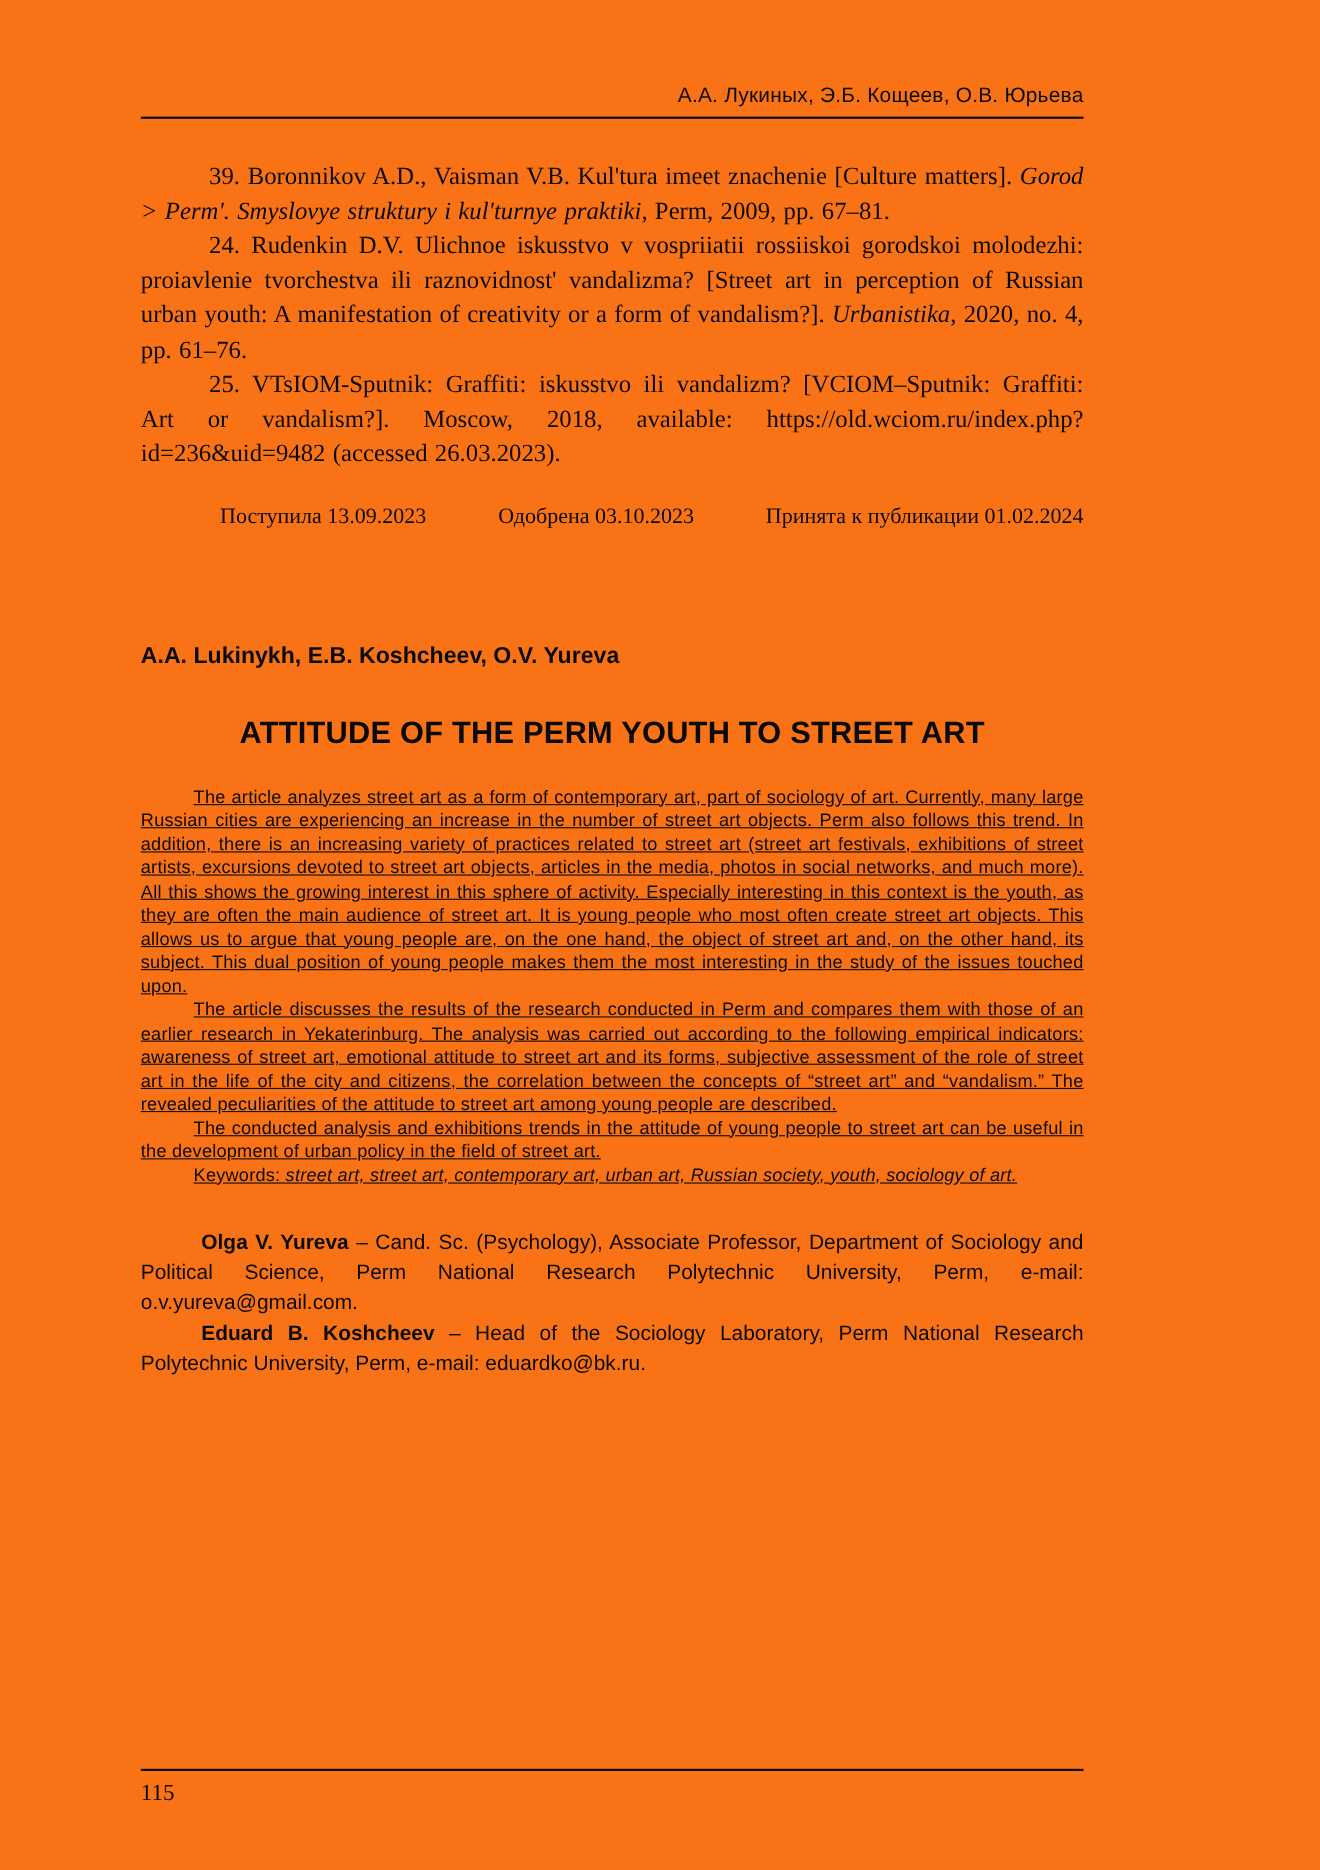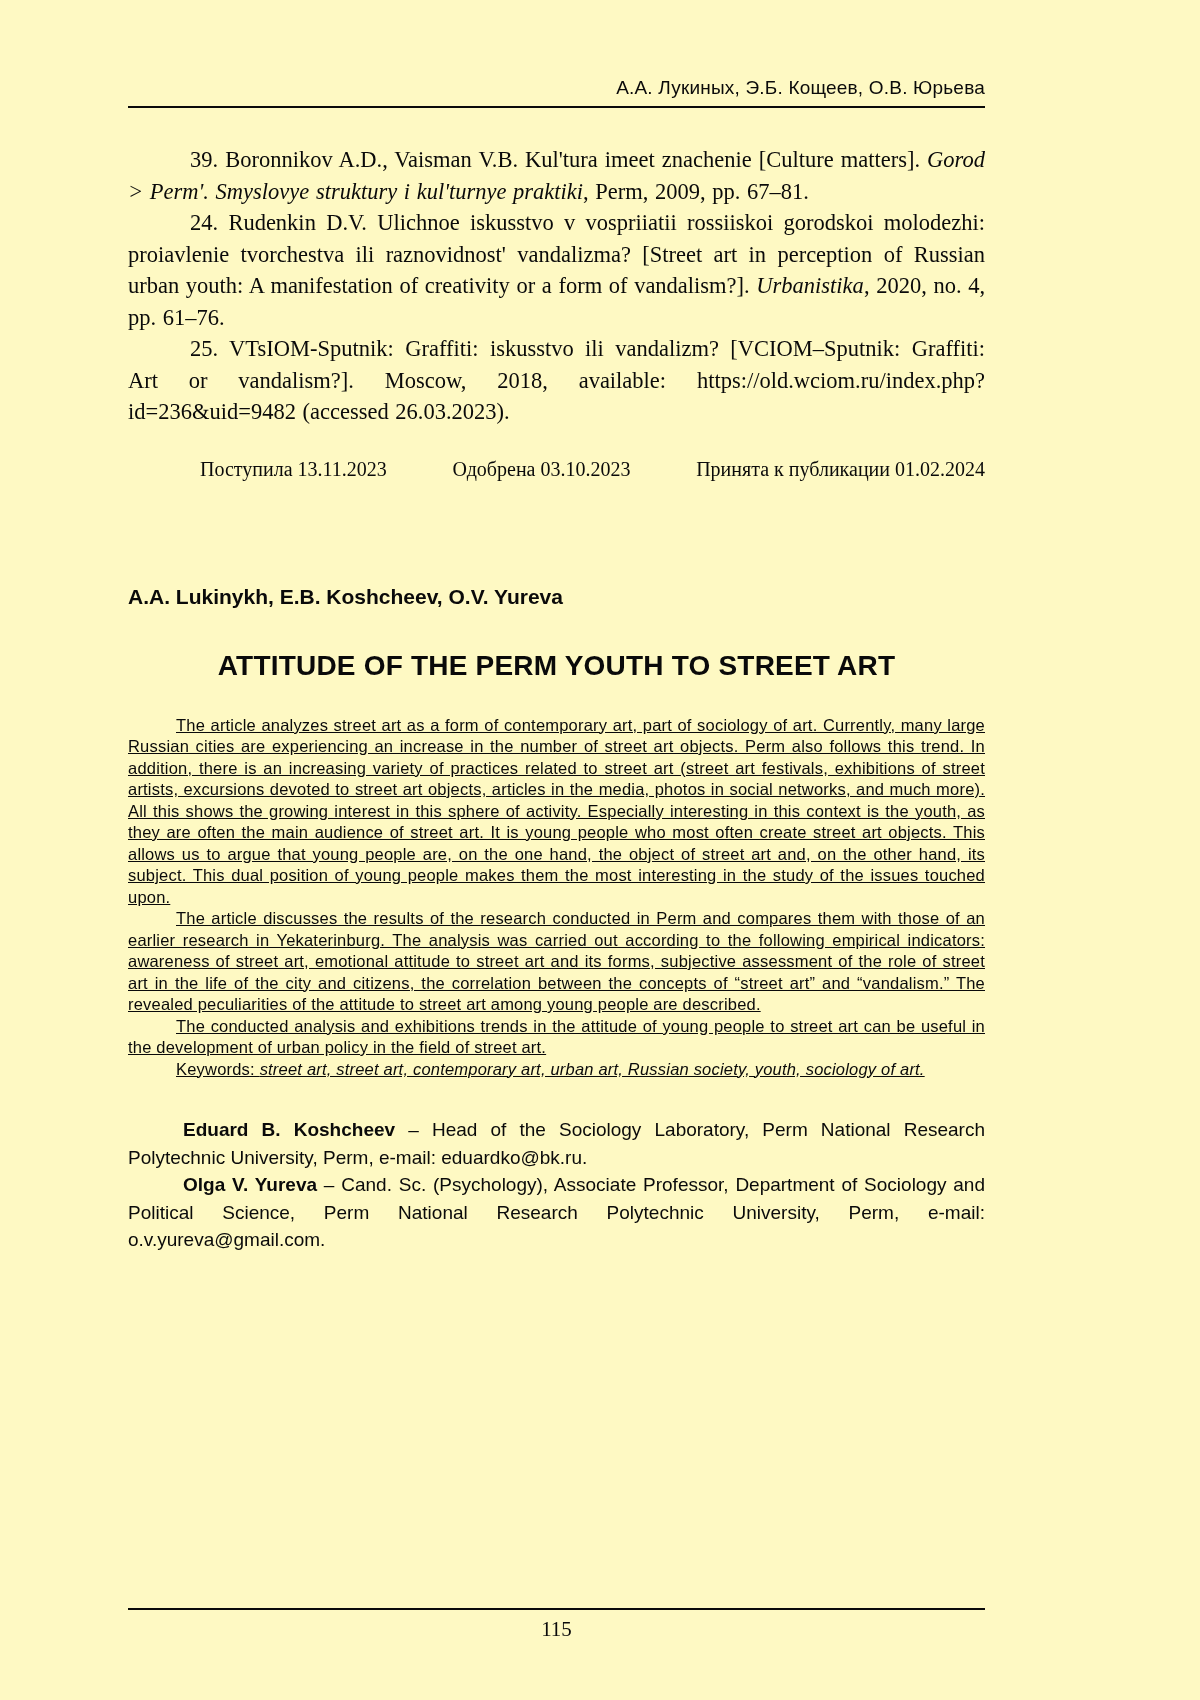--- a/index.html
+++ b/index.html
@@ -4,21 +4,21 @@
 <style>
   html, body {
     margin: 0;
     padding: 0;
     background: #ffffff;
   }
   .page {
     position: relative;
     width: 1200px;
     height: 1700px;
-    background: #fef9c3;
+    background: #f97316;
     color: #0a0a0a;
     overflow: hidden;
     font-family: "Liberation Serif", serif;
   }
   .content {
     position: absolute;
     left: 128px;
     top: 0;
     width: 857px;
   }
@@ -117,21 +117,21 @@
     left: 128px;
     top: 1608px;
     width: 857px;
   }
   .foot-rule {
     height: 2px;
     background: #0a0a0a;
   }
   .page-number {
     margin-top: 6px;
-    text-align: center;
+    text-align: left;
     font-size: 21px;
     line-height: 26px;
   }
 </style>
 </head>
 <body>
 
 <div class="page">
   <div class="content">
 
@@ -139,38 +139,38 @@
     <div class="head-rule"></div>
 
     <div class="refs">
       <p class="ref"><span>39. Boronnikov A.D., Vaisman V.B. Kul'tura imeet znachenie [Culture matters]. </span><em>Gorod &gt; Perm'. Smyslovye struktury i kul'turnye praktiki</em><span>, Perm, 2009, pp. 67–81.</span></p>
       <p class="ref"><span>24. Rudenkin D.V. Ulichnoe iskusstvo v vospriiatii rossiiskoi gorodskoi molodezhi: proiavlenie tvorchestva ili raznovidnost' vandalizma? [Street art in perception of Russian urban youth: A manifestation of creativity or a form of vandalism?]. </span><em>Urbanistika</em><span>, 2020, no. 4, pp. 61–76.</span></p>
       <p class="ref"><span>25. VTsIOM-Sputnik: Graffiti: iskusstvo ili vandalizm? [VCIOM–Sputnik: Graffiti: Art or vandalism?]. Moscow, 2018, available: https://old.wciom.ru/index.php?id=236&amp;uid=9482 (accessed 26.03.2023).</span></p>
     </div>
 
 
     <div class="dates">
-      <span>Поступила 13.11.2023</span>
+      <span>Поступила 13.09.2023</span>
       <span>Одобрена 03.10.2023</span>
       <span>Принята к публикации 01.02.2024</span>
     </div>
 
     <div class="authors-en">A.A. Lukinykh, E.B. Koshcheev, O.V. Yureva</div>
     <div class="title-en">ATTITUDE OF THE PERM YOUTH TO STREET ART</div>
 
     <div class="abstract">
       <p>The article analyzes street art as a form of contemporary art, part of sociology of art. Currently, many large Russian cities are experiencing an increase in the number of street art objects. Perm also follows this trend. In addition, there is an increasing variety of practices related to street art (street art festivals, exhibitions of street artists, excursions devoted to street art objects, articles in the media, photos in social networks, and much more). All this shows the growing interest in this sphere of activity. Especially interesting in this context is the youth, as they are often the main audience of street art. It is young people who most often create street art objects. This allows us to argue that young people are, on the one hand, the object of street art and, on the other hand, its subject. This dual position of young people makes them the most interesting in the study of the issues touched upon.</p>
       <p>The article discusses the results of the research conducted in Perm and compares them with those of an earlier research in Yekaterinburg. The analysis was carried out according to the following empirical indicators: awareness of street art, emotional attitude to street art and its forms, subjective assessment of the role of street art in the life of the city and citizens, the correlation between the concepts of “street art” and “vandalism.” The revealed peculiarities of the attitude to street art among young people are described.</p>
       <p>The conducted analysis and exhibitions trends in the attitude of young people to street art can be useful in the development of urban policy in the field of street art.</p>
       <p class="keywords"><span>Keywords: </span><em>street art, street art, contemporary art, urban art, Russian society, youth, sociology of art.</em></p>
     </div>
 
     <div class="bios">
+      <p><strong>Olga V. Yureva</strong><span> – Cand. Sc. (Psychology), Associate Professor, Department of Sociology and Political Science, Perm National Research Polytechnic University, Perm, e-mail: o.v.yureva@gmail.com.</span></p>
       <p><strong>Eduard B. Koshcheev</strong><span> – Head of the Sociology Laboratory, Perm National Research Polytechnic University, Perm, e-mail: eduardko@bk.ru.</span></p>
-      <p><strong>Olga V. Yureva</strong><span> – Cand. Sc. (Psychology), Associate Professor, Department of Sociology and Political Science, Perm National Research Polytechnic University, Perm, e-mail: o.v.yureva@gmail.com.</span></p>
     </div>
 
   </div>
 
   <div class="footer">
     <div class="foot-rule"></div>
     <div class="page-number">115</div>
   </div>
 </div>
 

